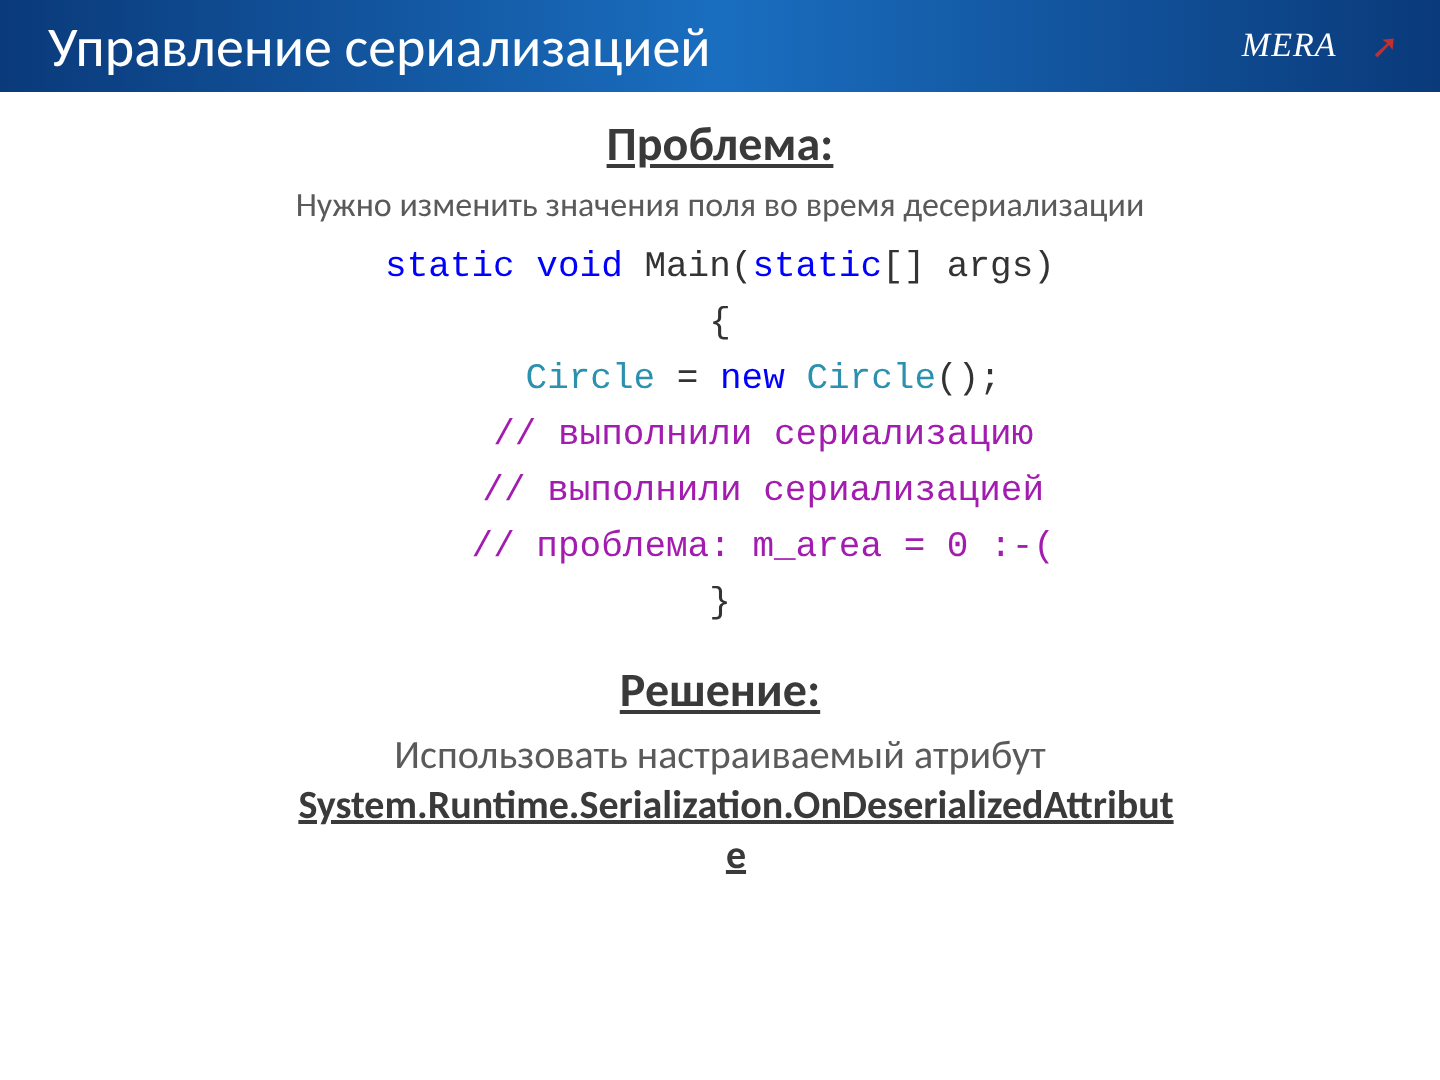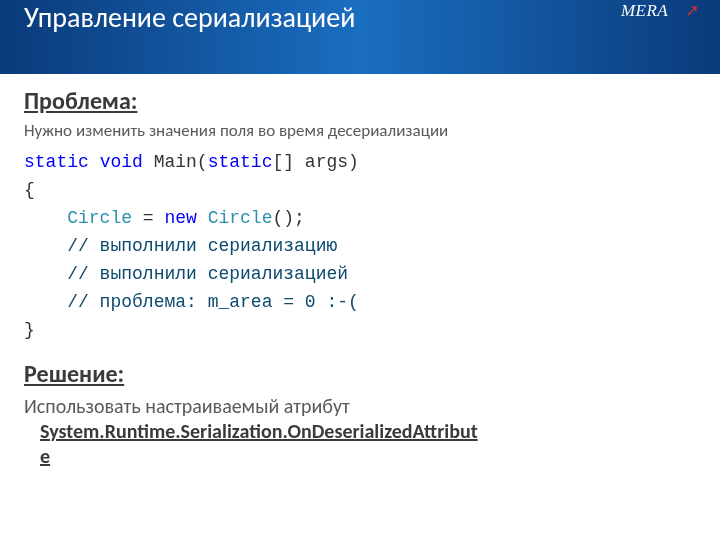--- a/index.html
+++ b/index.html
@@ -5,23 +5,23 @@
   * { margin: 0; padding: 0; box-sizing: border-box; }
   body {
     width: 720px;
     height: 540px;
     background: #ffffff;
     font-family: "Segoe UI", Calibri, Arial, sans-serif;
     overflow: hidden;
   }
   .title-bar {
     background: linear-gradient(90deg, #0a3a7a 0%, #1a6ec0 50%, #0a3a7a 100%);
-    height: 74px;
+    height: 46px;
     display: flex;
-    align-items: flex-start;
+    align-items: center;
     justify-content: space-between;
     padding: 0 20px 0 24px;
   }
   .title-text {
     color: #ffffff;
     font-size: 28px;
     font-weight: 300;
   }
   .logo {
     color: #ffffff;
@@ -34,20 +34,21 @@
     gap: 16px;
   }
   .logo-arrow {
     color: #c03030;
     font-style: normal;
     margin-left: 1px;
     font-size: 17px;
   }
   .content {
     padding: 12px 24px 0 24px;
+    text-align: center;
   }
   .section-head {
     font-size: 24px;
     font-weight: bold;
     color: #3a3a3a;
     text-decoration: underline;
     margin-bottom: 6px;
     margin-top: 14px;
   }
   .section-head.first { margin-top: 0; }
@@ -60,21 +61,21 @@
   .code {
     font-family: Consolas, "Courier New", monospace;
     font-size: 18px;
     line-height: 1.55;
     color: #333;
     white-space: pre;
     margin-bottom: 10px;
   }
   .kw { color: #0000ff; }
   .typ { color: #2b91af; }
-  .com { color: #0c4a6e; }
+  .com { color: #a21caf; }
   .solution-text {
     font-size: 20px;
     color: #5a5a5a;
     line-height: 1.25;
   }
   .solution-text .bold {
     font-weight: bold;
     color: #3a3a3a;
     text-decoration: underline;
   }

